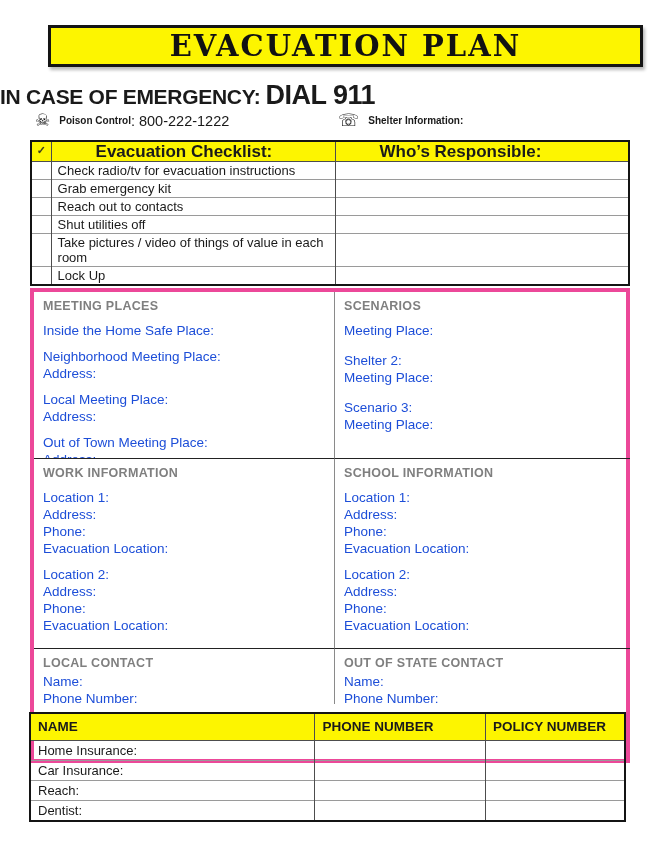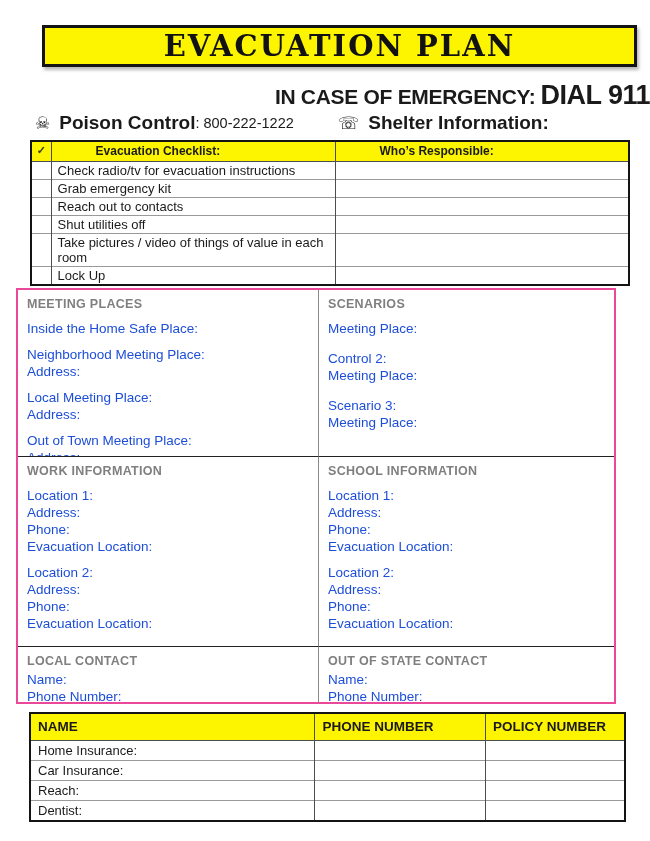--- a/index.html
+++ b/index.html
@@ -7,91 +7,91 @@
   body {
     width: 650px; height: 841px;
     font-family: "Liberation Sans", sans-serif;
     color: #1a1a1a;
     position: relative;
     overflow: hidden;
   }
 
   
   .banner {
-    position: absolute; left: 42px; top: 25px;
+    position: absolute; left: 48px; top: 25px;
     width: 595px; height: 42px;
     background: #fdf500;
     border: 3px solid #141414;
     box-shadow: 2px 3px 3px #b9b9b9;
     display: flex; align-items: center; justify-content: center;
   }
   .banner-title {
     font-family: "DejaVu Serif", serif;
     font-weight: bold;
     font-size: 29px;
     letter-spacing: 2px;
     color: #121212;
     transform: scaleY(1.04);
     white-space: nowrap;
   }
 
   
   .emergency {
     position: absolute; left: 0; top: 80px; width: 650px;
-    text-align: right; white-space: nowrap;
+    text-align: left; white-space: nowrap;
   }
   .emergency .prefix { font-size: 21px; font-weight: bold; letter-spacing: -0.3px; }
   .emergency .dial { font-size: 27px; font-weight: bold; margin-left: 5px; letter-spacing: -0.5px; }
 
   
   .contact-row {
     position: absolute; left: 35px; top: 112px; width: 592px;
     display: flex; align-items: center;
   }
   .hotline { display: flex; align-items: center; }
   .hotline.left { width: 303px; }
   .icon-glyph {
     font-family: "DejaVu Sans", sans-serif;
     font-size: 17px; line-height: 17px; color: #111;
     margin-right: 9px;
   }
-  .hotline .lbl { font-size: 19px; font-weight: bold; }
+  .hotline .lbl { font-size: 10px; font-weight: bold; }
   .hotline .val { font-size: 14.5px; }
 
   
   table { border-collapse: collapse; table-layout: fixed; }
   .checklist {
     position: absolute; left: 30px; top: 140px;
     width: 600px;
     border: 2px solid #141414;
     font-size: 13px;
   }
   .checklist th, .checklist td {
     padding: 1px 6px;
     line-height: 15px;
     text-align: left;
     vertical-align: top;
     overflow: hidden;
   }
   .checklist thead th {
     background: #fdf500;
-    font-size: 12px;
+    font-size: 17px;
     border-bottom: 1px solid #4d4d4d;
     padding-top: 2px; padding-bottom: 2px; padding-left: 44px;
   }
   .checklist .c-task, .checklist .c-resp { border-left: 1px solid #4d4d4d; }
   .checklist tbody tr + tr td { border-top: 1px solid #9a9a9a; }
   .checklist .check-col { text-align: center; padding: 1px 2px; font-size: 11px; color: #3d3d1f; }
   .checklist tbody td { height: 17px; }
 
   
   .info-box {
-    position: absolute; left: 16px; top: 288px;
-    width: 600px; height: 416px;
-    border: 2px solid #ec4899;
+    position: absolute; left: 30px; top: 288px;
+    width: 600px; height: 475px;
+    border: 4px solid #ec4899;
     display: grid;
     grid-template-columns: 300px 296px;
     grid-template-rows: 166px 190px 56px;
   }
   .cell { padding: 5px 9px 0 9px; overflow: hidden; }
   .cell.rt { border-left: 1px solid #8a8a8a; }
   .cell.hl { border-top: 1px solid #222222; }
   .section-title {
     color: #7f7f7f; font-weight: bold; font-size: 12.5px;
     letter-spacing: 0.3px; margin: 2px 0 9px 0;
@@ -211,21 +211,21 @@
       <div class="line">Address:</div>
     </div>
   </div>
 
   <div class="cell rt">
     <div class="section-title">SCENARIOS</div>
     <div class="group group-lg">
       <div class="line">Meeting Place:</div>
     </div>
     <div class="group group-lg">
-      <div class="line">Control 2:</div>
+      <div class="line">Shelter 2:</div>
       <div class="line">Meeting Place:</div>
     </div>
     <div class="group group-lg">
       <div class="line">Scenario 3:</div>
       <div class="line">Meeting Place:</div>
     </div>
   </div>
 
   <div class="cell hl">
     <div class="section-title">WORK INFORMATION</div>

